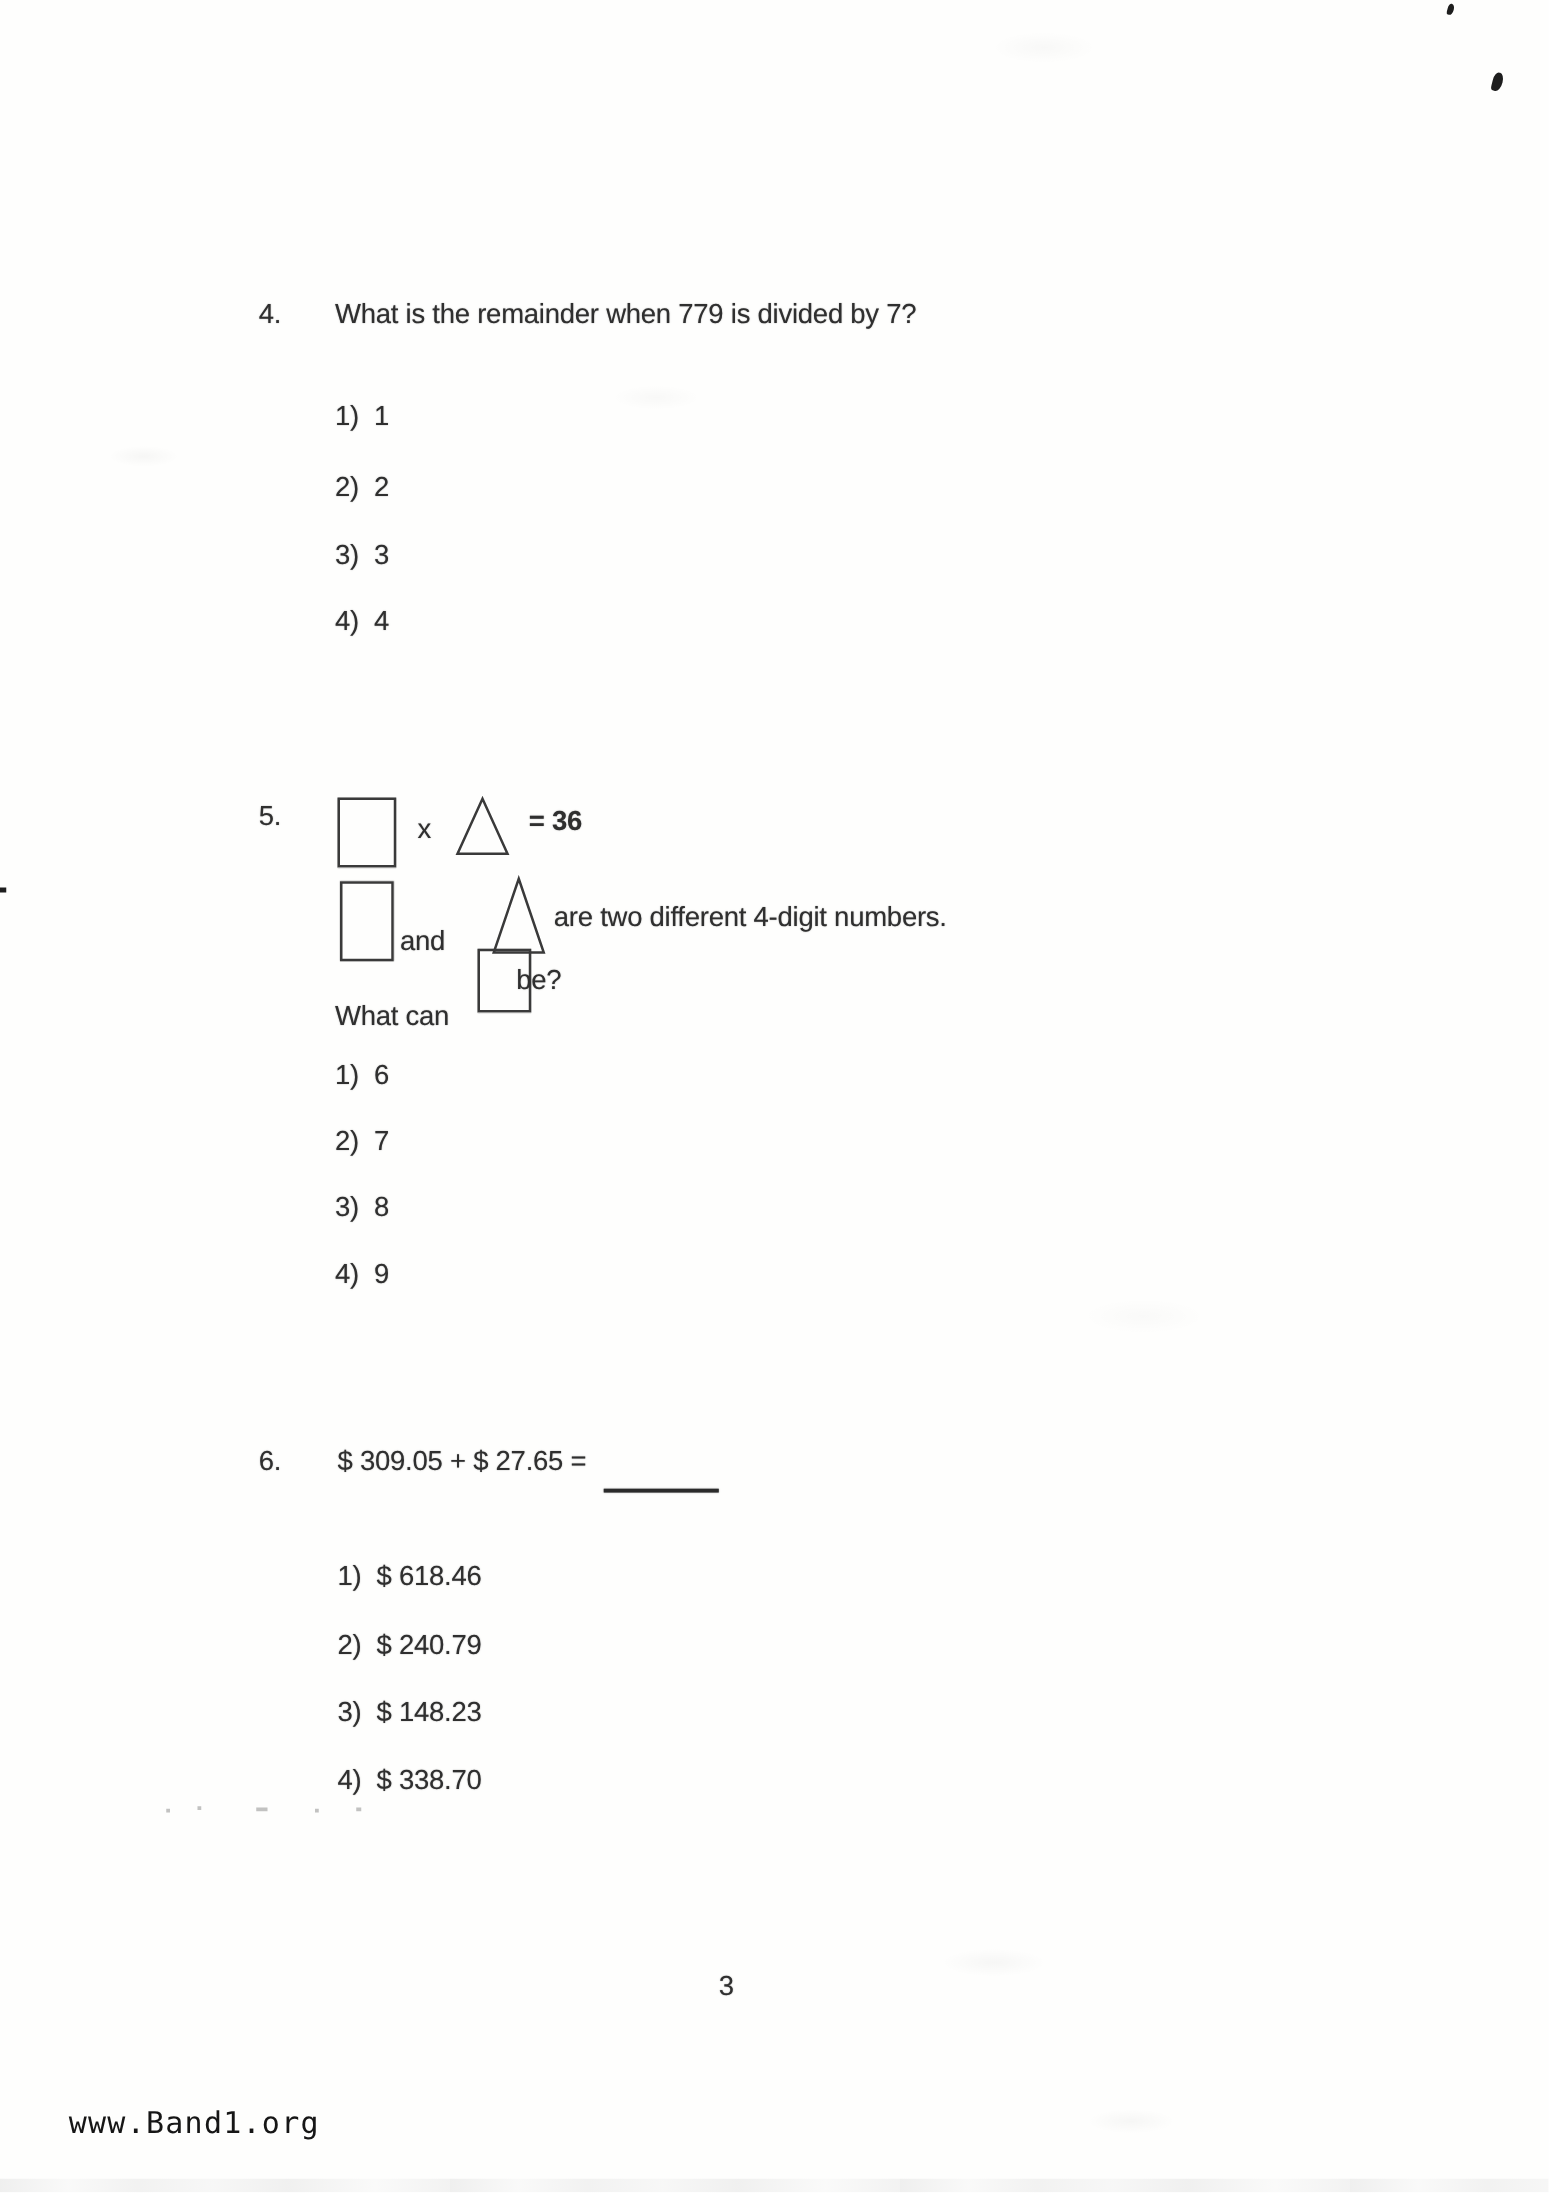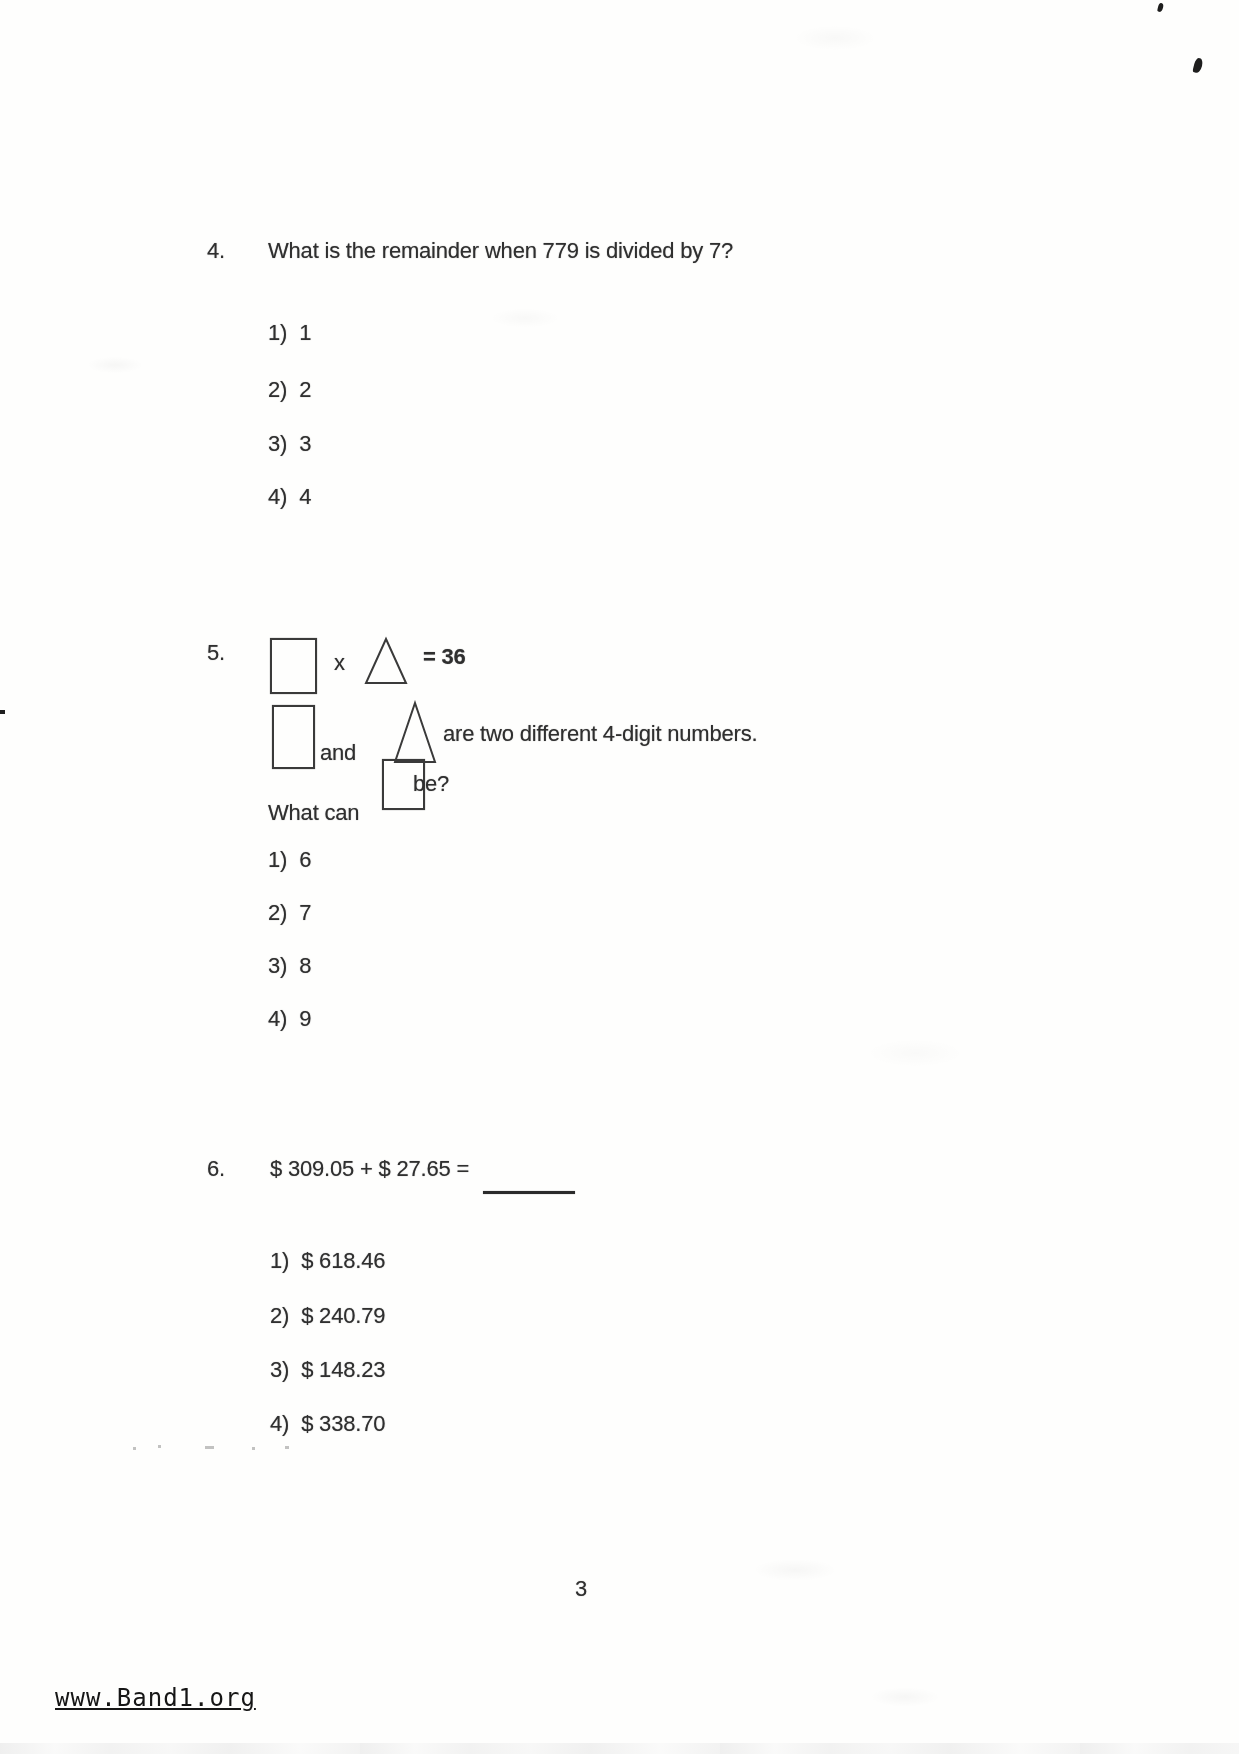--- a/index.html
+++ b/index.html
@@ -177,17 +177,17 @@
 
     <span class="faint-dot" style="left:133px; top:1447px; width:3px; height:3px;"></span>
     <span class="faint-dot" style="left:158px; top:1445px; width:3px; height:3px;"></span>
     <span class="faint-dot" style="left:205px; top:1446px; width:9px; height:3px;"></span>
     <span class="faint-dot" style="left:252px; top:1447px; width:3px; height:3px;"></span>
     <span class="faint-dot" style="left:285px; top:1446px; width:4px; height:3px;"></span>
   </div>
 
   <span class="t" style="left:575px; top:1578px;">3</span>
 
-  <span class="watermark" style="left:55px; top:1684px;text-decoration:underline;">www.Band1.org</span>
+  <span class="watermark" style="left:55px; top:1684px;">www.Band1.org</span>
 
   <div class="bottom-band"></div>
 
 </div>
 
 </body></html>

